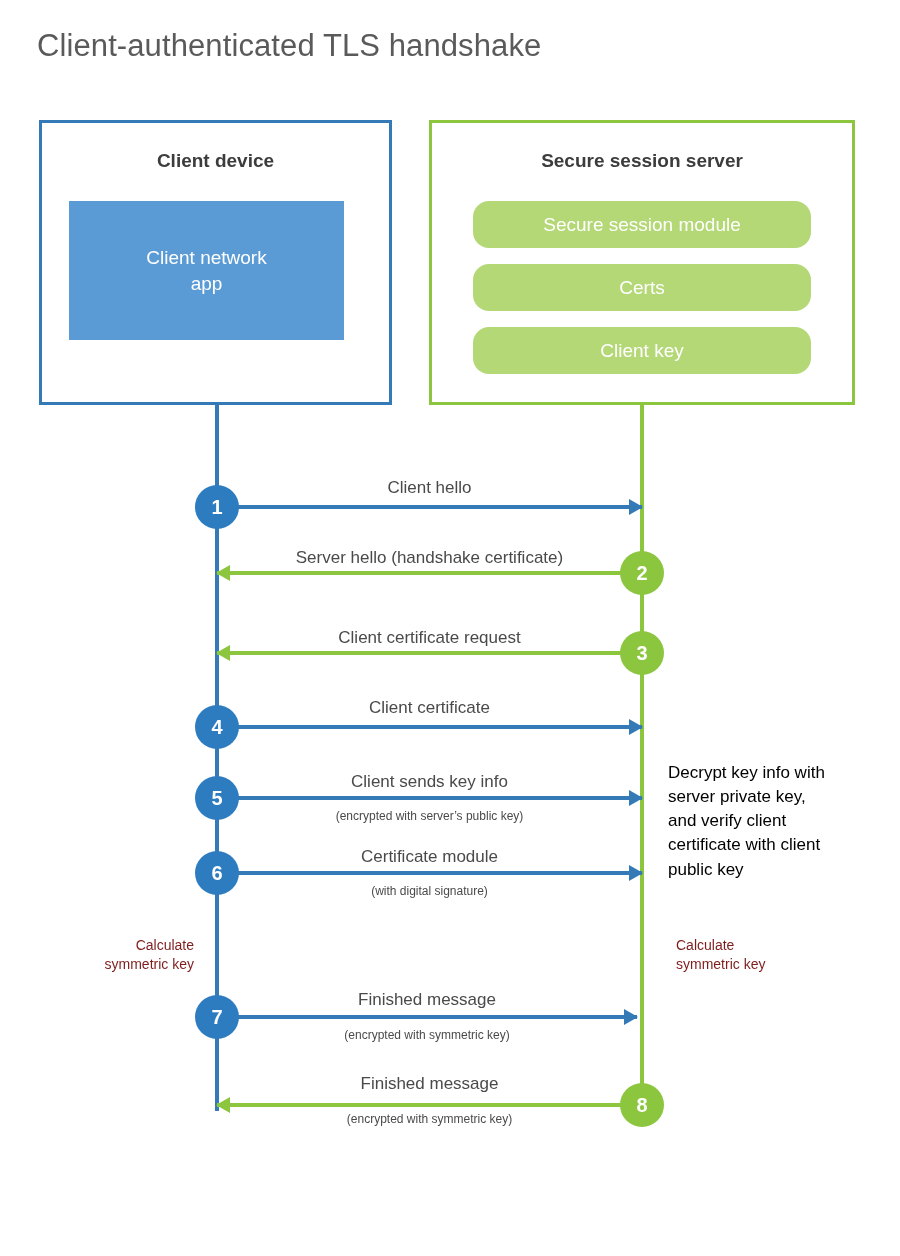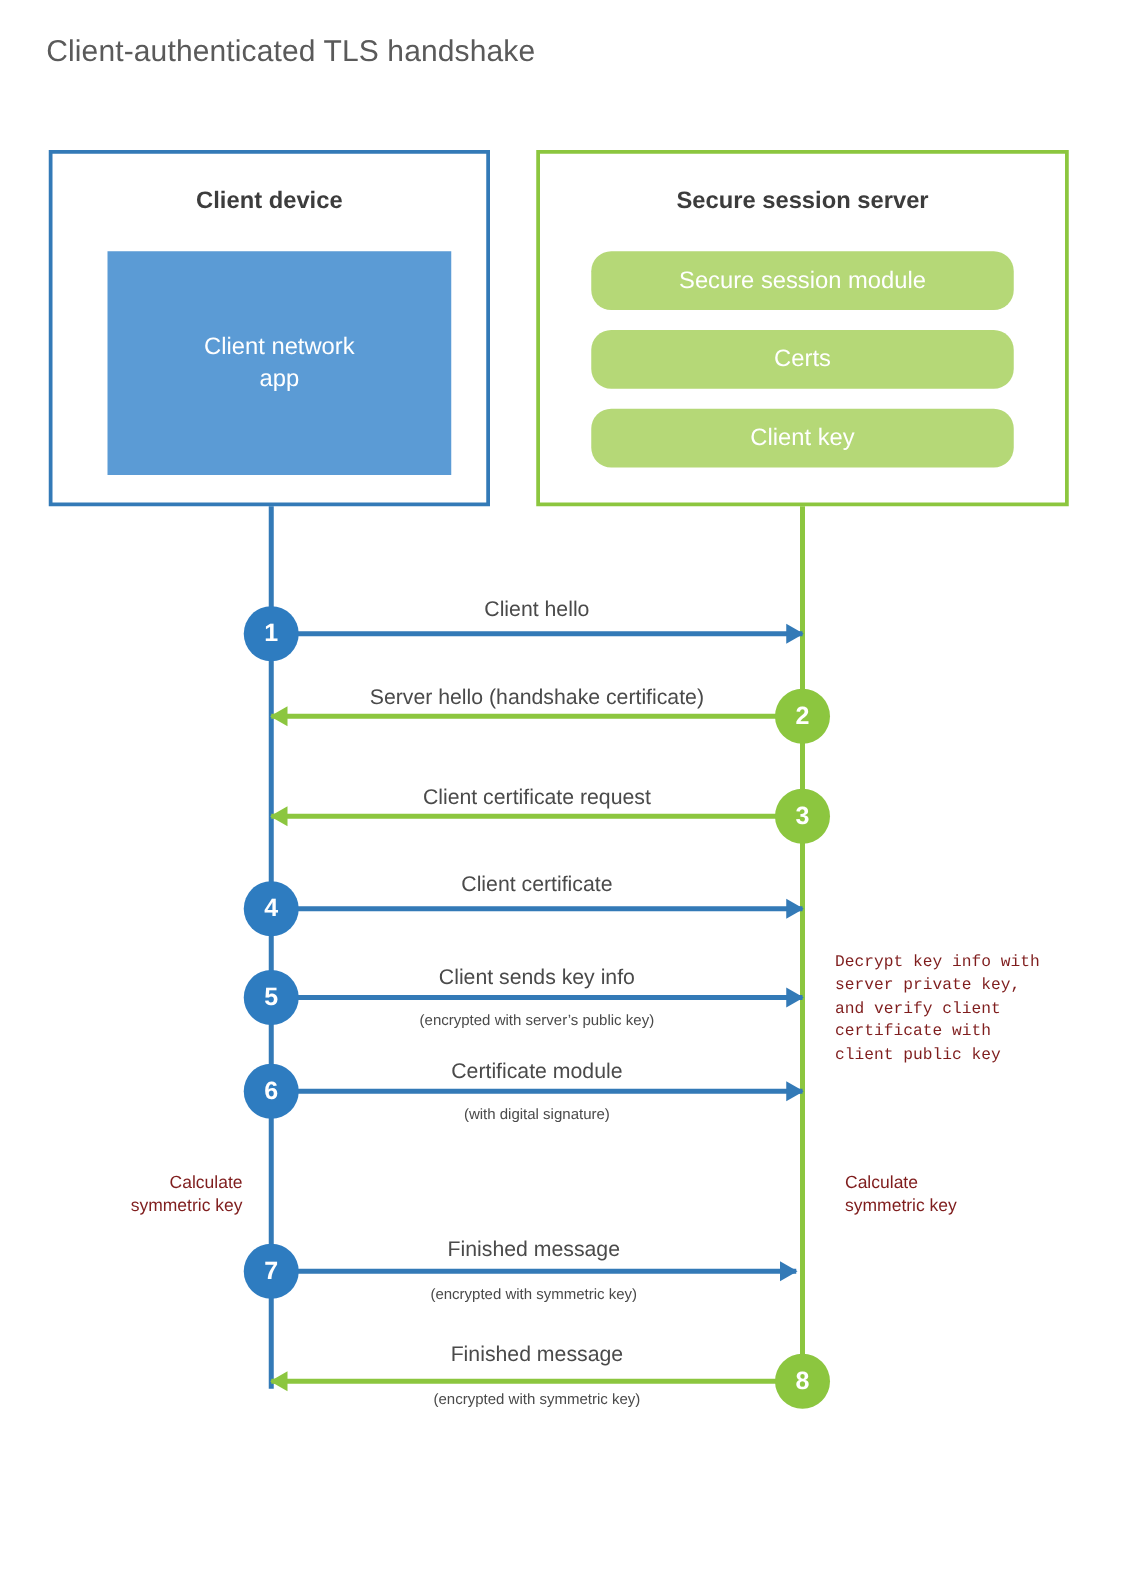--- a/index.html
+++ b/index.html
@@ -20,21 +20,21 @@
     left: 0; top: 0;
     width: 900px;
     height: 1256px;
   }
 
   
   .page-title {
     position: absolute;
     left: 37px;
     top: 28px;
-    font-size: 24px;
+    font-size: 31px;
     font-weight: 400;
     color: #5a5a5a;
     letter-spacing: 0.1px;
     white-space: nowrap;
   }
 
   
   .actor-box {
     position: absolute;
     background: #ffffff;
@@ -60,24 +60,24 @@
     top: 27px;
     text-align: center;
     font-size: 19px;
     font-weight: bold;
     color: #3c3c3c;
   }
 
   
   .client-app {
     position: absolute;
-    left: 44px;
+    left: 27px;
     top: 78px;
     width: 275px;
-    height: 179px;
+    height: 139px;
     background: #5b9bd5;
     color: #ffffff;
     font-size: 19px;
     display: flex;
     align-items: center;
     justify-content: center;
     text-align: center;
     line-height: 1.35;
   }
   .client-app span { display: block; }
@@ -171,24 +171,23 @@
   }
   .msg-sublabel {
     position: absolute;
     text-align: center;
     font-size: 12px;
     color: #4a4a4a;
     white-space: nowrap;
   }
   .side-note {
     position: absolute;
-    font-size: 13px;
+    font-size: 17px;
     line-height: 1.42;
-    color: #7f1d1d;
-    font-family: Liberation Mono, monospace;
+    color: #000000;
   }
   .calc-note {
     position: absolute;
     font-size: 14px;
     line-height: 1.35;
     color: #7f1d1d;
   }
   .calc-note.right-align { text-align: right; }
 </style>
 </head>

